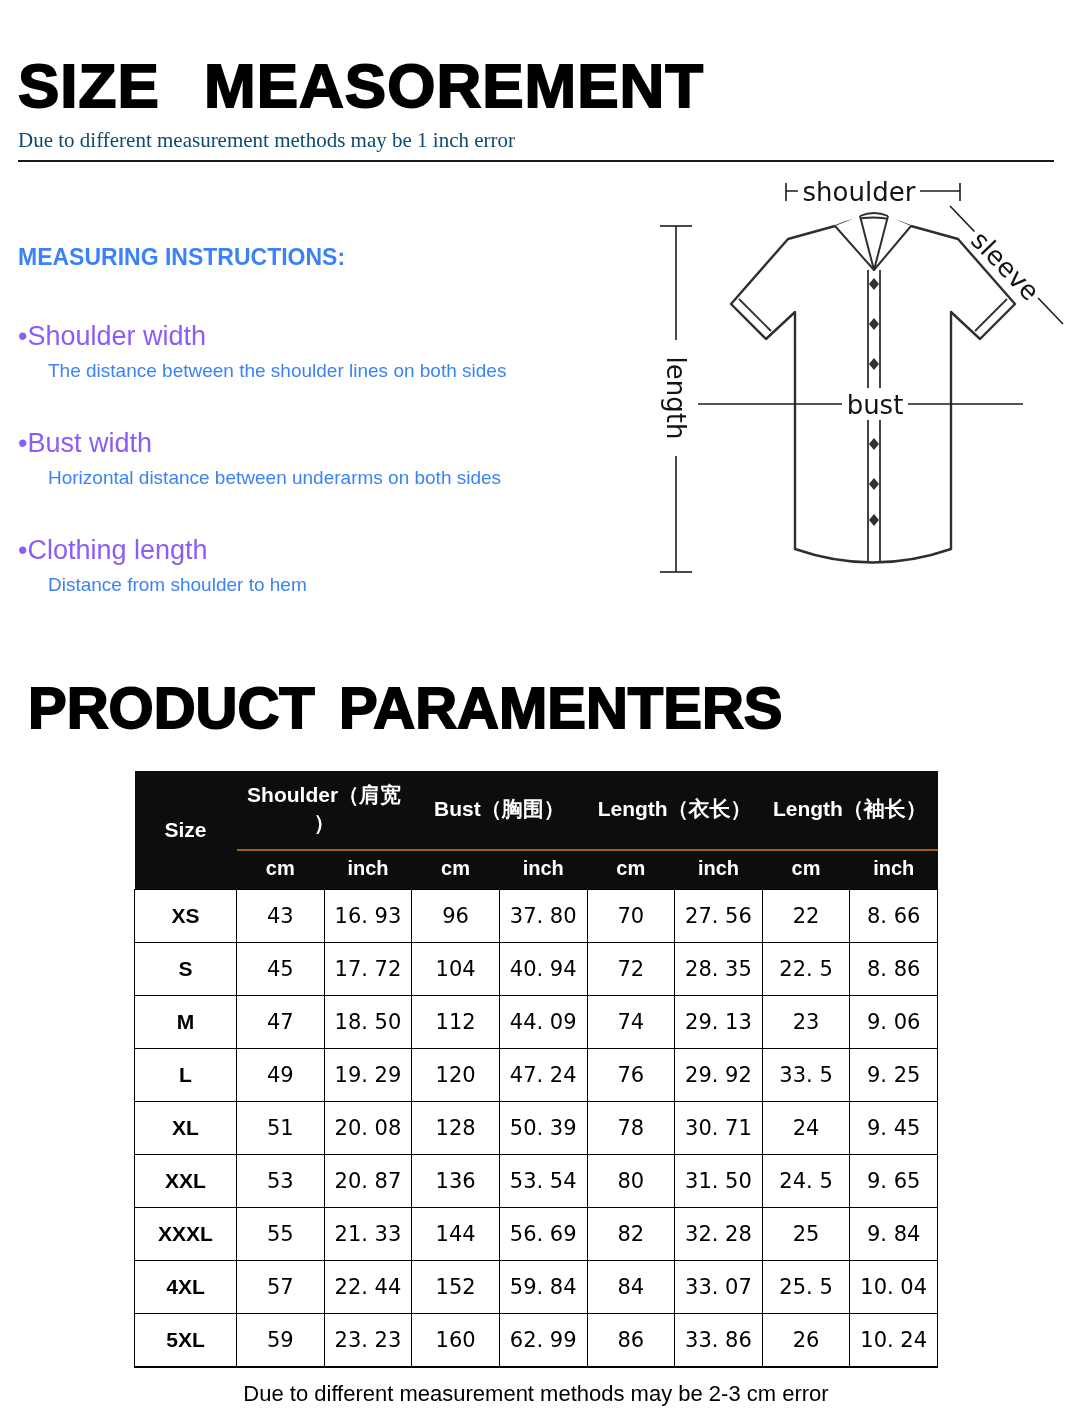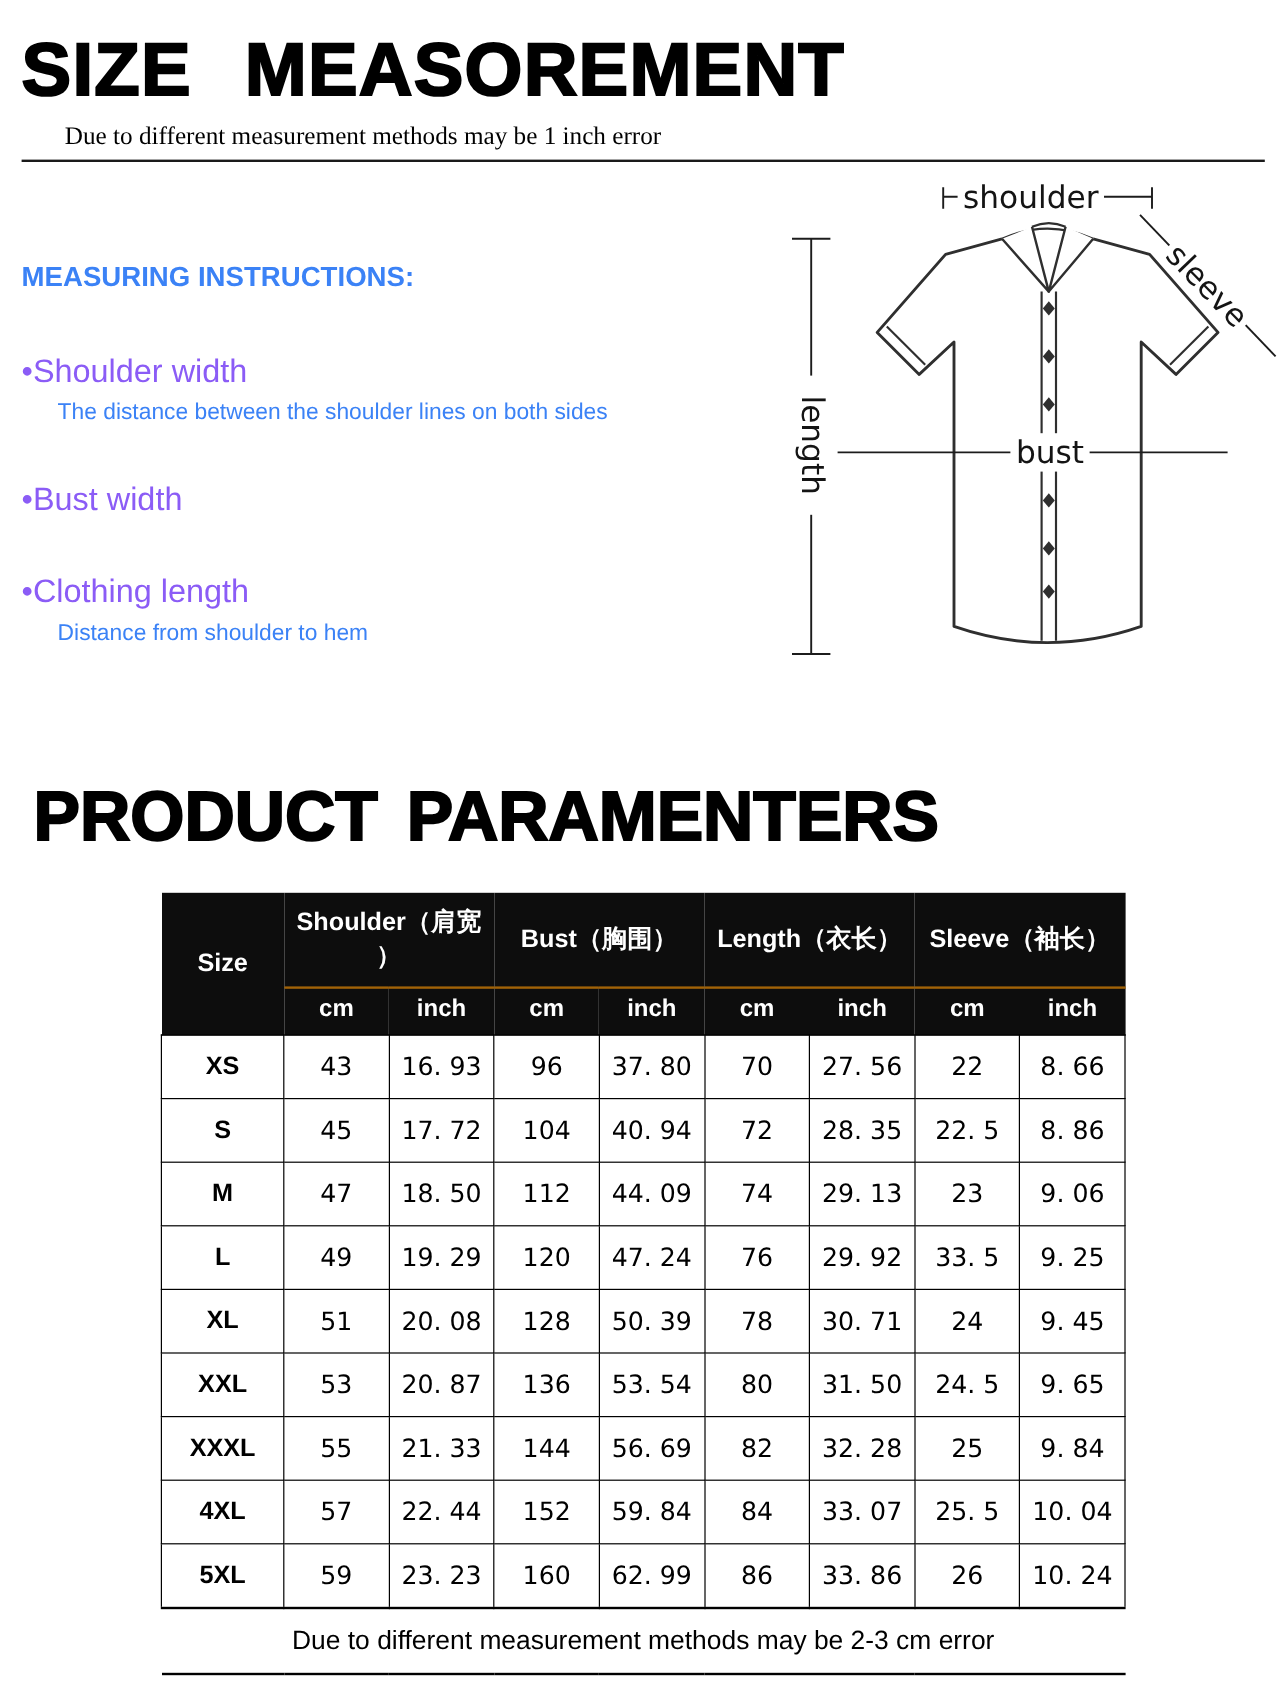--- a/index.html
+++ b/index.html
@@ -16,28 +16,28 @@
   
   .header { padding: 26px 18px 0 18px; }
   .main-title {
     font-size: 62px;
     font-weight: bold;
     -webkit-text-stroke: 1.8px #000;
     letter-spacing: 1px;
     word-spacing: 26px;
     line-height: 1.05;
     color: #000;
+    margin-top: 27px;
   }
   .subtitle {
     font-family: "Liberation Serif", serif;
     font-size: 21px;
     margin-top: 10px;
     padding-bottom: 7px;
-    color: #000000;
-    margin-left: 36px;
+    color: #0c4a6e;
   }
   .rule { border: none; border-top: 2px solid #1a1a1a; margin: 0 0 0 0; }
 
   
   .top { position: relative; height: 478px; }
   .instructions { position: absolute; left: 18px; top: 82px; width: 560px; }
   .instr-heading { font-size: 23px; font-weight: bold; margin-bottom: 50px; color: #3b82f6; }
   .instr-item { margin-bottom: 46px; }
   .instr-title { font-size: 27px; color: #8b5cf6; }
   .instr-desc { font-size: 19px; margin-top: 8px; margin-left: 30px; color: #3b82f6; }
@@ -112,20 +112,21 @@
     <div class="instructions">
       <div class="instr-heading">MEASURING INSTRUCTIONS:</div>
 
       <div class="instr-item">
         <div class="instr-title"><span>•</span><span>Shoulder width</span></div>
         <div class="instr-desc">The distance between the shoulder lines on both sides</div>
       </div>
 
       <div class="instr-item">
         <div class="instr-title"><span>•</span><span>Bust width</span></div>
+        <div class="instr-desc">Horizontal distance between underarms on both sides</div>
       </div>
 
       <div class="instr-item">
         <div class="instr-title"><span>•</span><span>Clothing length</span></div>
         <div class="instr-desc">Distance from shoulder to hem</div>
       </div>
     </div>
 
     <div class="diagram">
       <svg viewBox="0 0 430 460" width="430" height="460">
@@ -189,21 +190,21 @@
         <col>
         <col>
         <col>
     </colgroup>
     <thead>
       <tr>
         <th class="size-head" rowspan="2">Size</th>
         <th class="group-head" colspan="2">Shoulder（肩宽 ）</th>
         <th class="group-head" colspan="2">Bust（胸围）</th>
         <th class="group-head" colspan="2">Length（衣长）</th>
-        <th class="group-head" colspan="2">Sleeve（袖长）</th>
+        <th class="group-head" colspan="2">Length（袖长）</th>
       </tr>
       <tr>
           <th class="unit-cell">cm</th>
           <th class="unit-cell">inch</th>
           <th class="unit-cell">cm</th>
           <th class="unit-cell">inch</th>
           <th class="unit-cell">cm</th>
           <th class="unit-cell">inch</th>
           <th class="unit-cell">cm</th>
           <th class="unit-cell">inch</th>

